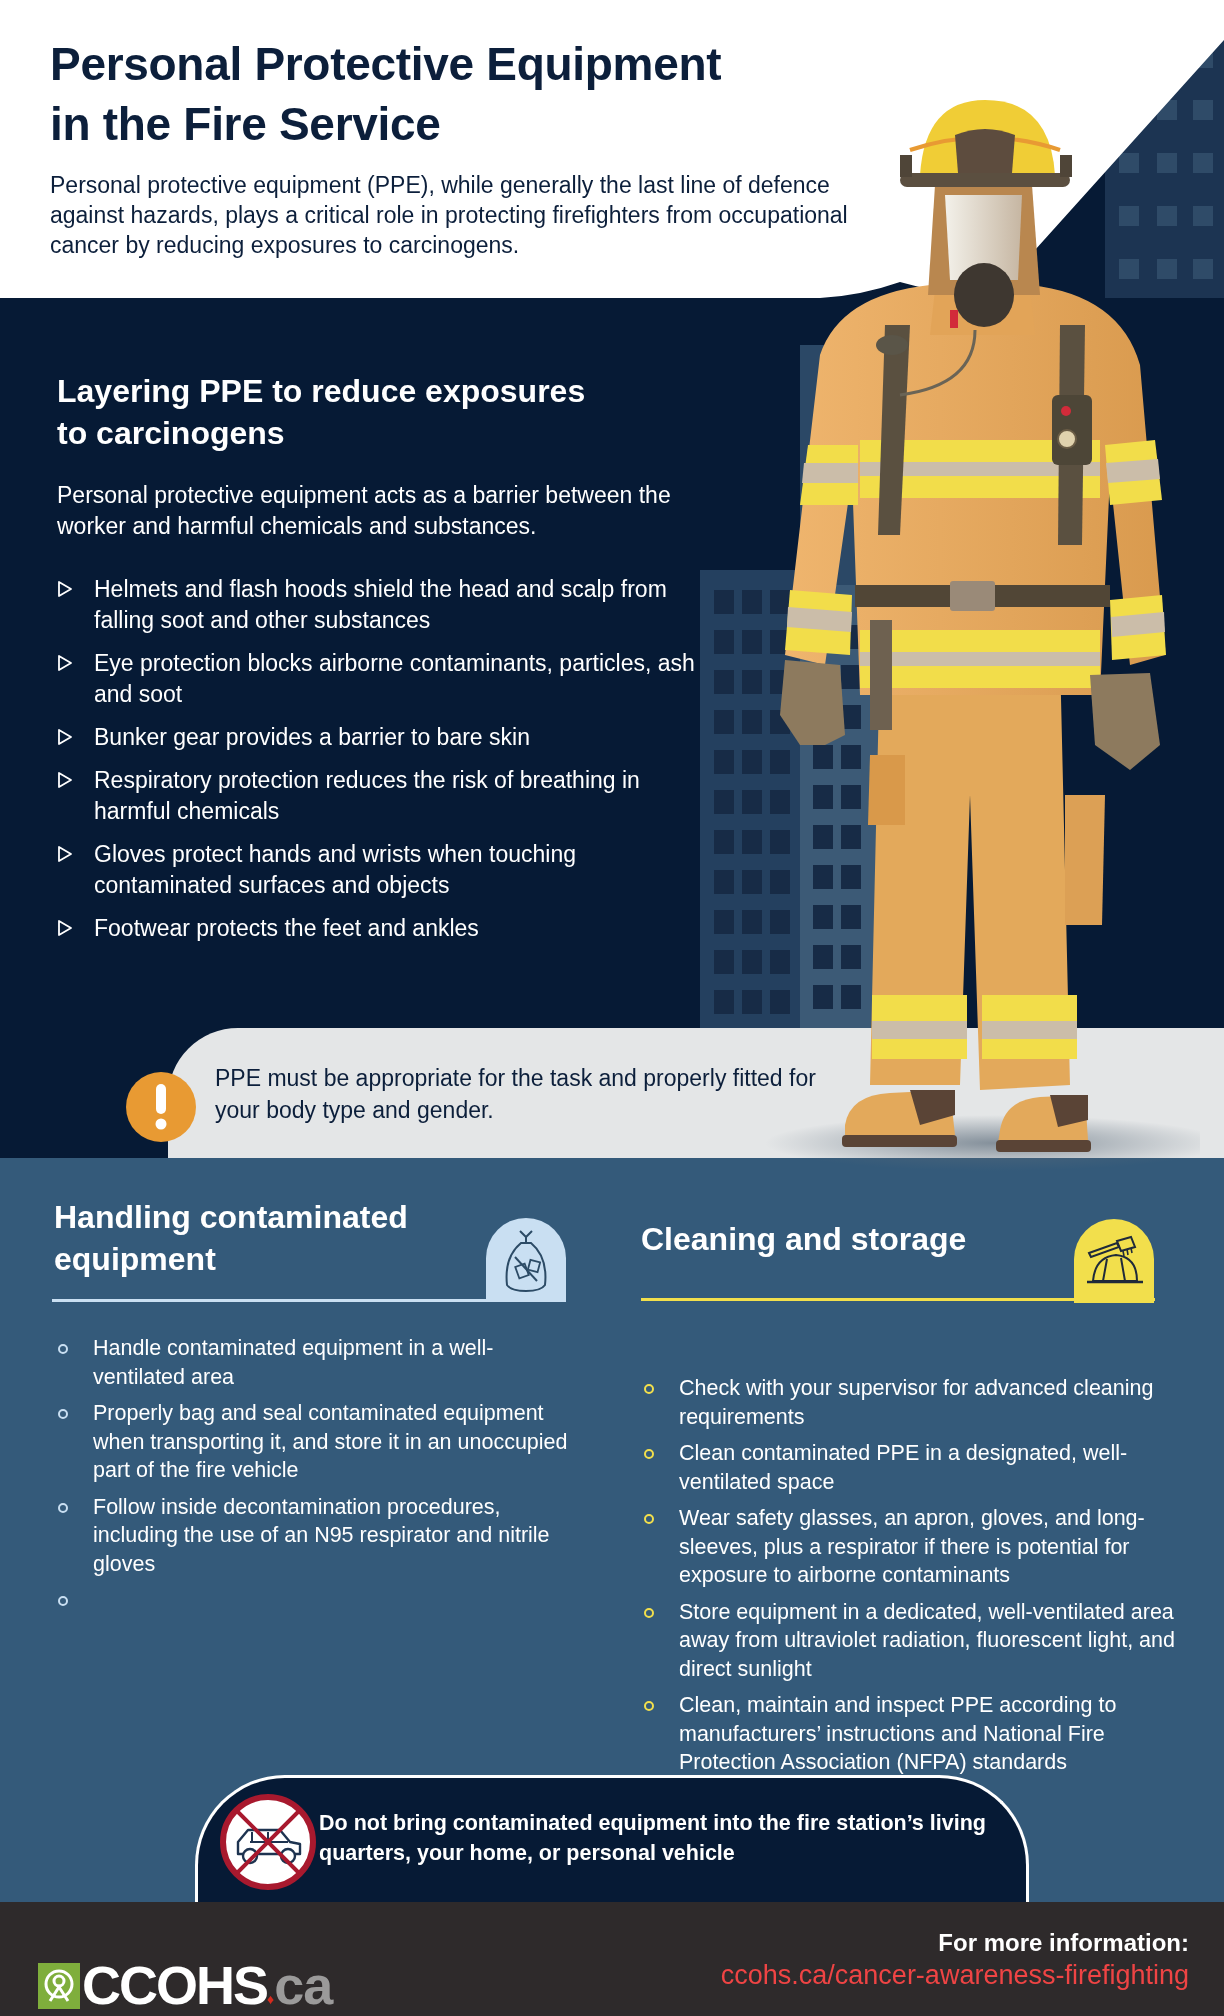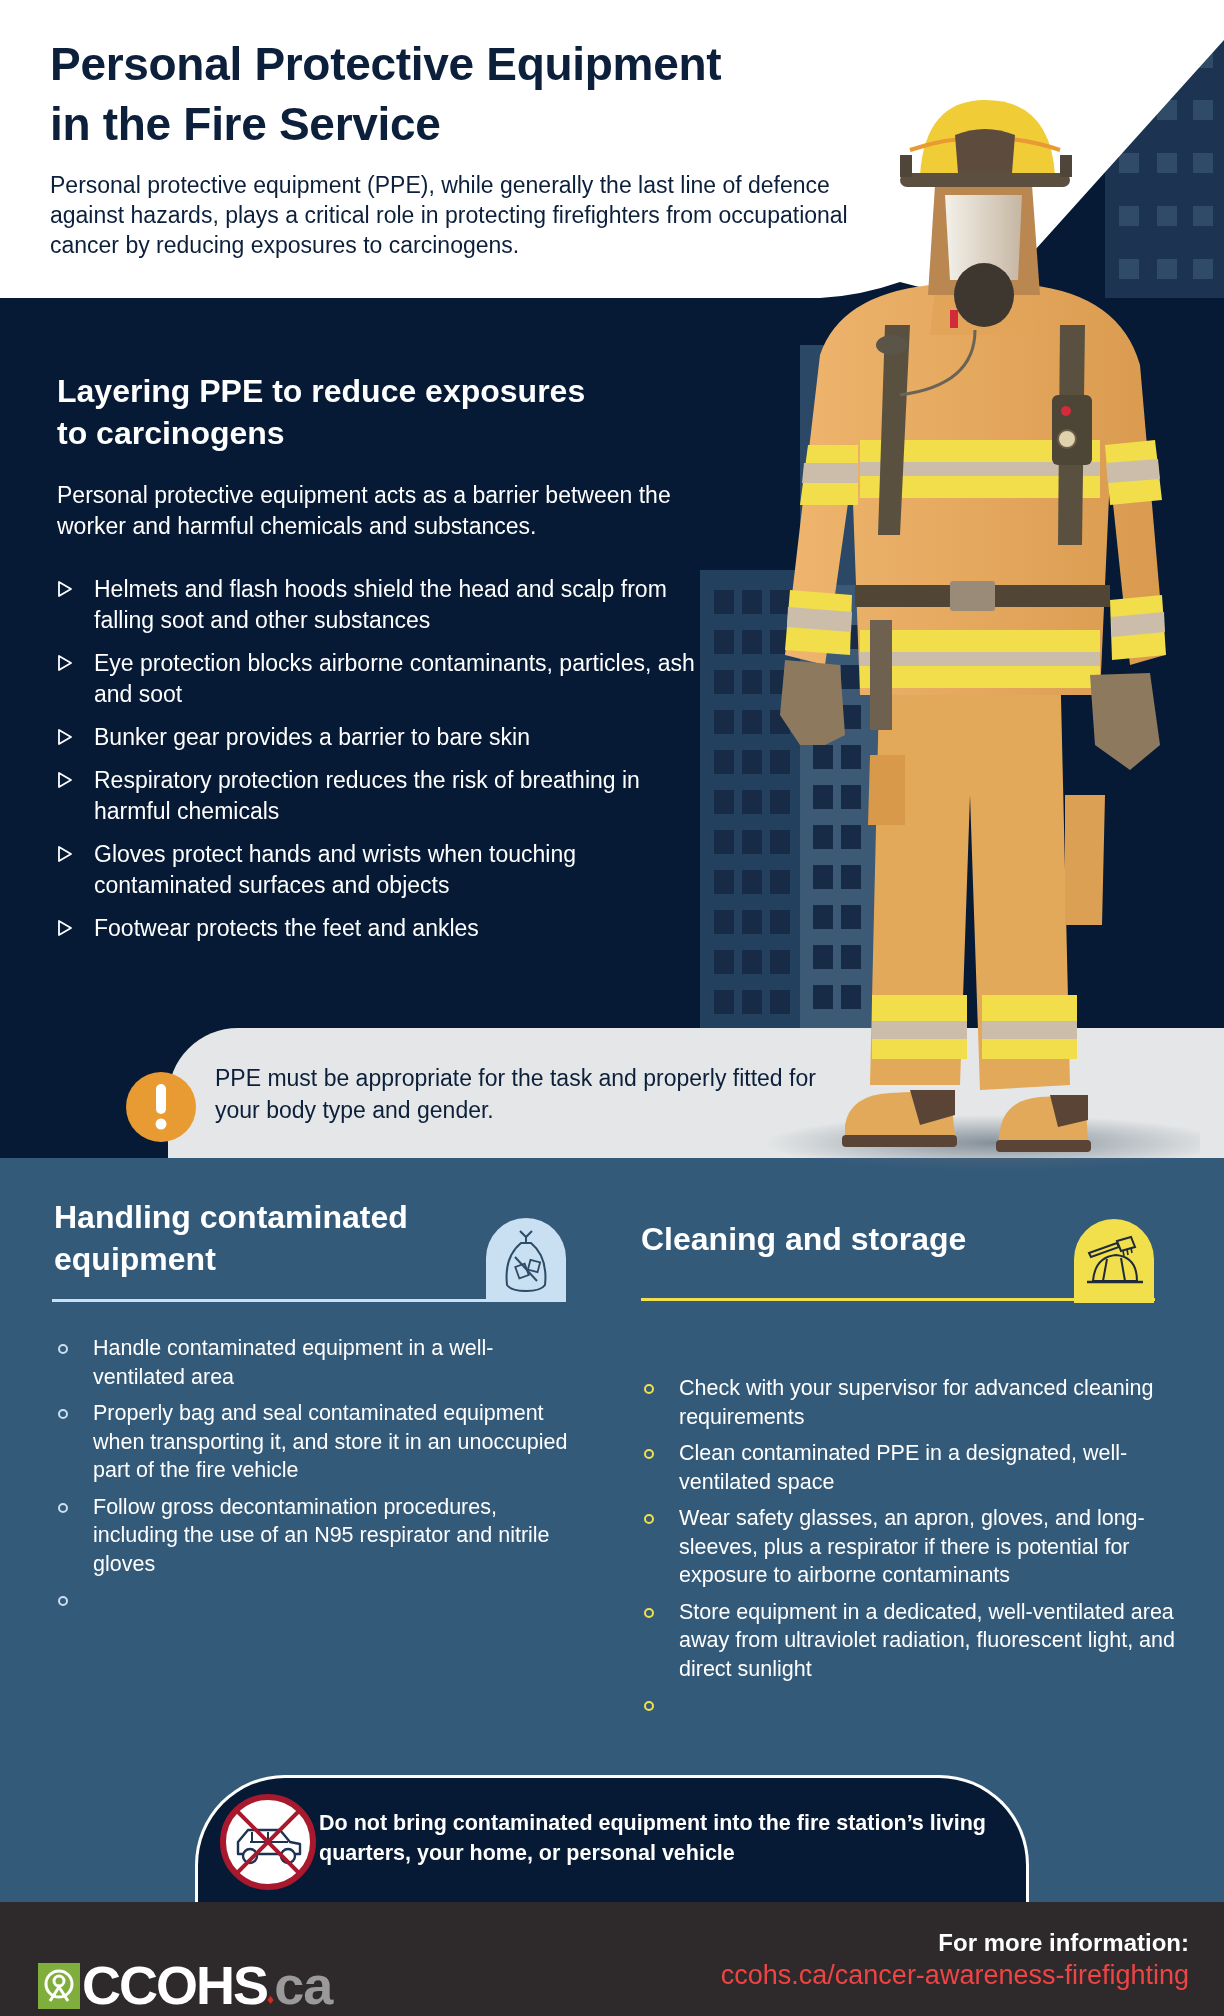--- a/index.html
+++ b/index.html
@@ -398,42 +398,42 @@
       <path d="M19 4 L25 10 L31 4 M25 10 L25 16" fill="none" stroke="#2c4b66" stroke-width="2"></path>
       <path d="M20 16 L30 16 Q47 30 44 58 Q40 64 25 64 Q10 64 6 58 Q3 30 20 16 Z" fill="none" stroke="#2c4b66" stroke-width="2"></path>
       <path d="M14 30 L36 54" stroke="#2c4b66" stroke-width="2"></path>
       <rect x="16" y="38" width="10" height="12" fill="none" stroke="#2c4b66" stroke-width="1.8" transform="rotate(-20 21 44)"></rect>
       <rect x="28" y="34" width="10" height="10" fill="none" stroke="#2c4b66" stroke-width="1.8" transform="rotate(15 33 39)"></rect>
     </svg>
   </div>
   <ul class="circ-list" style="left:55px;top:1334px;width:520px;">
     <li><span class="dot" style="border-color:#c9dff2"></span><span>Handle contaminated equipment in a well-ventilated area</span></li>
     <li><span class="dot" style="border-color:#c9dff2"></span><span>Properly bag and seal contaminated equipment when transporting it, and store it in an unoccupied part of the fire vehicle</span></li>
-    <li><span class="dot" style="border-color:#c9dff2"></span><span>Follow gross decontamination procedures, including the use of an N95 respirator and nitrile gloves</span></li>
+    <li><span class="dot" style="border-color:#c9dff2"></span><span>Follow inside decontamination procedures, including the use of an N95 respirator and nitrile gloves</span></li>
     <li><span class="dot" style="border-color:#c9dff2"></span></li>
   </ul>
 
   <h3 class="col-h" style="left:641px;top:1218px;width:420px;">Cleaning and storage</h3>
   <div class="col-rule" style="left:641px;top:1298px;width:514px;background:#f2df4c;"></div>
   <div class="col-badge" style="left:1074px;top:1219px;background:#f2df4c;">
     <svg width="62" height="60" viewBox="0 0 62 60">
       <path d="M6 22 L34 12 L36 16 L8 26 Z" fill="none" stroke="#1f2a3a" stroke-width="2"></path>
       <path d="M34 10 L48 6 L52 16 L38 20 Z" fill="none" stroke="#1f2a3a" stroke-width="2"></path>
       <path d="M40 20 L41 25 M44 18 L45 24 M48 17 L49 22" stroke="#1f2a3a" stroke-width="1.6"></path>
       <path d="M10 50 Q12 26 33 24 Q54 26 54 50 Z" fill="none" stroke="#1f2a3a" stroke-width="2"></path>
       <path d="M24 28 L20 50 M38 27 L42 50" stroke="#1f2a3a" stroke-width="2"></path>
       <path d="M4 51 L60 51" stroke="#1f2a3a" stroke-width="2.4"></path>
     </svg>
   </div>
   <ul class="circ-list" style="left:641px;top:1374px;width:560px;">
     <li><span class="dot" style="border-color:#f2df4c"></span><span>Check with your supervisor for advanced cleaning requirements</span></li>
     <li><span class="dot" style="border-color:#f2df4c"></span><span>Clean contaminated PPE in a designated, well-ventilated space</span></li>
     <li><span class="dot" style="border-color:#f2df4c"></span><span>Wear safety glasses, an apron, gloves, and long-sleeves, plus a respirator if there is potential for exposure to airborne contaminants</span></li>
     <li><span class="dot" style="border-color:#f2df4c"></span><span>Store equipment in a dedicated, well-ventilated area away from ultraviolet radiation, fluorescent light, and direct sunlight</span></li>
-    <li><span class="dot" style="border-color:#f2df4c"></span></li>
+    <li><span class="dot" style="border-color:#f2df4c"></span><span>Clean, maintain and inspect PPE according to manufacturers’ instructions and National Fire Protection Association (NFPA) standards</span></li>
   </ul>
 
   <div class="donot"></div>
   <svg class="donot-icon" viewBox="0 0 100 100">
     <circle cx="50" cy="50" r="45" fill="#fff" stroke="#a8192e" stroke-width="6"></circle>
     <path d="M20 62 L20 50 L30 38 L62 38 L72 50 L82 52 L82 62 Z" fill="none" stroke="#1d3350" stroke-width="2.4" stroke-linejoin="round"></path>
     <path d="M34 40 L34 50 M50 40 L50 50 M32 50 L70 50" stroke="#1d3350" stroke-width="2"></path>
     <circle cx="32" cy="64" r="7" fill="#fff" stroke="#1d3350" stroke-width="2.4"></circle>
     <circle cx="70" cy="64" r="7" fill="#fff" stroke="#1d3350" stroke-width="2.4"></circle>
     <path d="M19 19 L81 81 M81 19 L19 81" stroke="#a8192e" stroke-width="4"></path>

